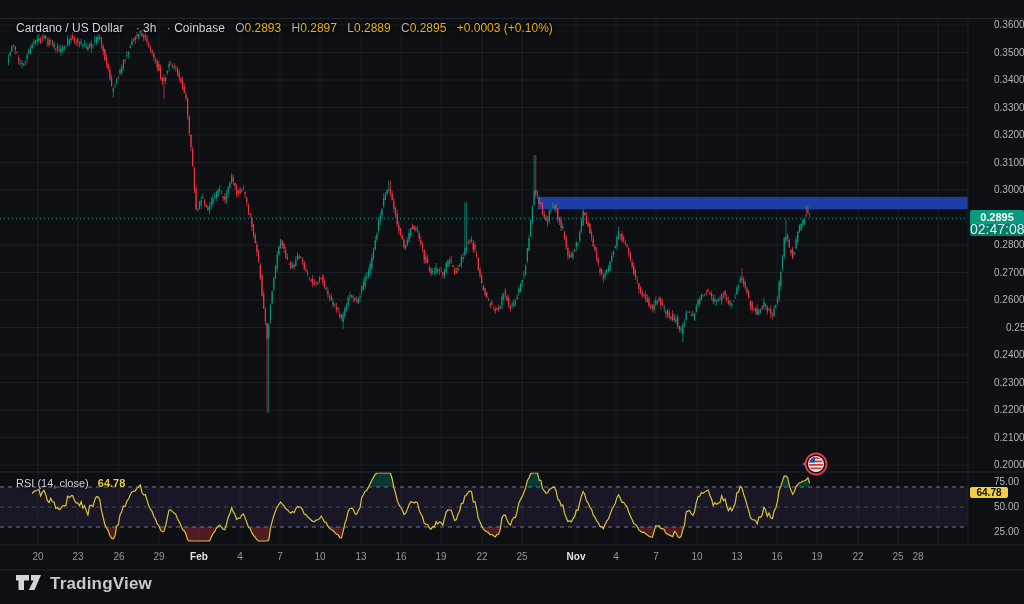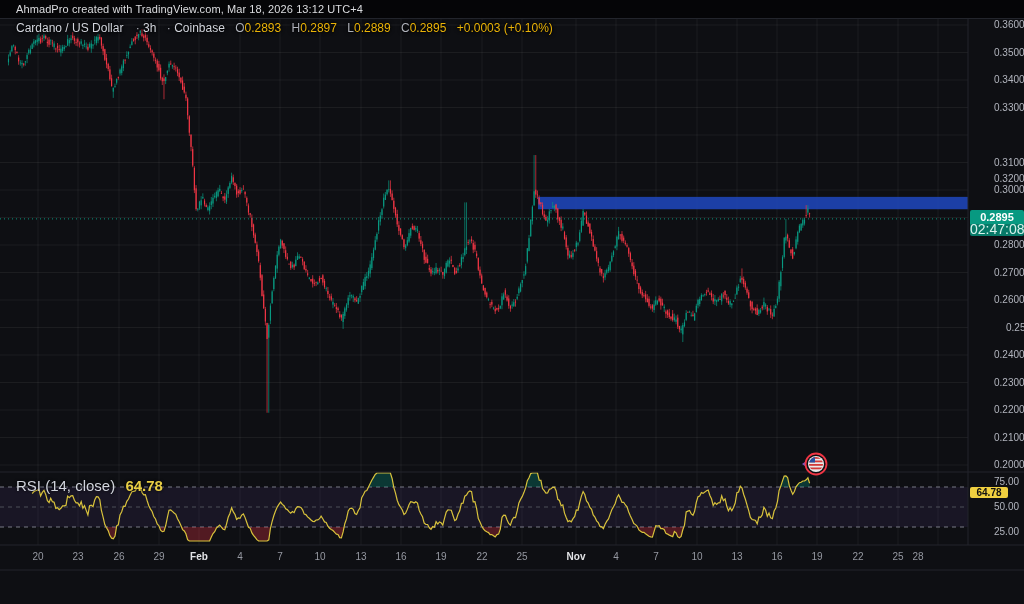--- a/index.html
+++ b/index.html
@@ -41,38 +41,35 @@
     border-radius:2px; overflow:hidden; text-align:center;
   }
   .price-badge .row1 { background:#089981; color:#fff; font-size:11px; font-weight:bold; padding:1px 0 0; line-height:13px; }
   .price-badge .row2 { background:#077a68; color:#d9f2ec; font-size:14px; line-height:11px; padding-bottom:1px; }
   .rsi-badge {
     position:absolute; left:970px; top:487px; width:38px; z-index:7;
     background:#f0d040; color:#111; font-size:10px; font-weight:bold;
     text-align:center; line-height:11px; border-radius:2px; padding:0 1px;
   }
   .rsi-legend {
-    position:absolute; left:16px; top:477px; z-index:5; font-size:15px;
+    position:absolute; left:16px; top:477px; z-index:5; font-size:11px;
     color:#d1d4dc; text-shadow:0 0 3px #000;
   }
   .rsi-legend .rsi-value { color:#e8ce45; margin-left:6px; font-weight:bold; }
   .tv-logo {
     position:absolute; left:16px; top:574px; z-index:6;
     display:flex; align-items:center; gap:8px;
   }
   .tv-logo .logo-text { color:#c7c8cc; font-size:17px; font-weight:bold; letter-spacing:.2px; }
 </style>
 </head>
 <body>
 
 <div class="screen">
 
-  <div class="top-bar">
-    <span>AhmadPro created with TradingView.com, Mar 18, 2026 13:12 UTC+4</span>
-  </div>
 
   <svg id="chart-svg" width="1024" height="604" viewBox="0 0 1024 604">
       <line x1="0" y1="25" x2="968" y2="25" stroke="rgba(255,255,255,0.06)" stroke-width="1"></line>
       <line x1="0" y1="52.50000000000003" x2="968" y2="52.50000000000003" stroke="rgba(255,255,255,0.06)" stroke-width="1"></line>
       <line x1="0" y1="79.99999999999989" x2="968" y2="79.99999999999989" stroke="rgba(255,255,255,0.06)" stroke-width="1"></line>
       <line x1="0" y1="107.49999999999991" x2="968" y2="107.49999999999991" stroke="rgba(255,255,255,0.06)" stroke-width="1"></line>
       <line x1="0" y1="134.99999999999994" x2="968" y2="134.99999999999994" stroke="rgba(255,255,255,0.06)" stroke-width="1"></line>
       <line x1="0" y1="162.49999999999997" x2="968" y2="162.49999999999997" stroke="rgba(255,255,255,0.06)" stroke-width="1"></line>
       <line x1="0" y1="190" x2="968" y2="190" stroke="rgba(255,255,255,0.06)" stroke-width="1"></line>
       <line x1="0" y1="217.50000000000003" x2="968" y2="217.50000000000003" stroke="rgba(255,255,255,0.06)" stroke-width="1"></line>
@@ -1115,21 +1112,21 @@
   <div class="rsi-legend">
     <span>RSI (14, close)</span>
     <span class="rsi-value">64.78</span>
   </div>
 
   <div class="price-axis" id="price-axis">
       <span class="axis-label" style="top: 20px;">0.3600</span>
       <span class="axis-label" style="top: 47.5px;">0.3500</span>
       <span class="axis-label" style="top: 75px;">0.3400</span>
       <span class="axis-label" style="top: 102.5px;">0.3300</span>
-      <span class="axis-label" style="top: 130px; margin-top: 44px;">0.3200</span>
+      <span class="axis-label" style="top: 130px;">0.3200</span>
       <span class="axis-label" style="top: 157.5px;">0.3100</span>
       <span class="axis-label" style="top: 185px;">0.3000</span>
       <span class="axis-label" style="top: 212.5px;">0.2900</span>
       <span class="axis-label" style="top: 240px;">0.2800</span>
       <span class="axis-label" style="top: 267.5px;">0.2700</span>
       <span class="axis-label" style="top: 295px;">0.2600</span>
       <span class="axis-label" style="top: 322.5px; margin-left: 12px;">0.2500</span>
       <span class="axis-label" style="top: 350px;">0.2400</span>
       <span class="axis-label" style="top: 377.5px;">0.2300</span>
       <span class="axis-label" style="top: 405px;">0.2200</span>
@@ -1165,14 +1162,21 @@
       <span class="time-label" style="left: 918px;">28</span>
     </div>
 
   <div class="price-badge">
     <div class="row1">0.2895</div>
     <div class="row2">02:47:08</div>
   </div>
 
   <div class="rsi-badge">64.78</div>
 
+  <div class="tv-logo">
+    <svg width="26" height="20" viewBox="0 0 26 20">
+      <path d="M0 1 H13 V6.5 H8 V16 H2.5 V6.5 H0 Z" fill="#d4d5d8"></path>
+      <path d="M15 1 H25 L18.5 16 H12.8 L17.5 6.5 H15 Z" fill="#d4d5d8"></path>
+    </svg>
+    <span class="logo-text">TradingView</span>
+  </div>
 
 </div>
 
 </body></html>

